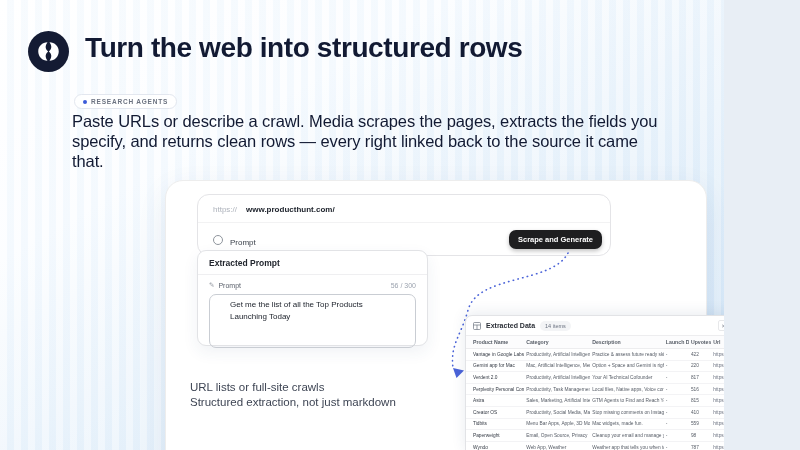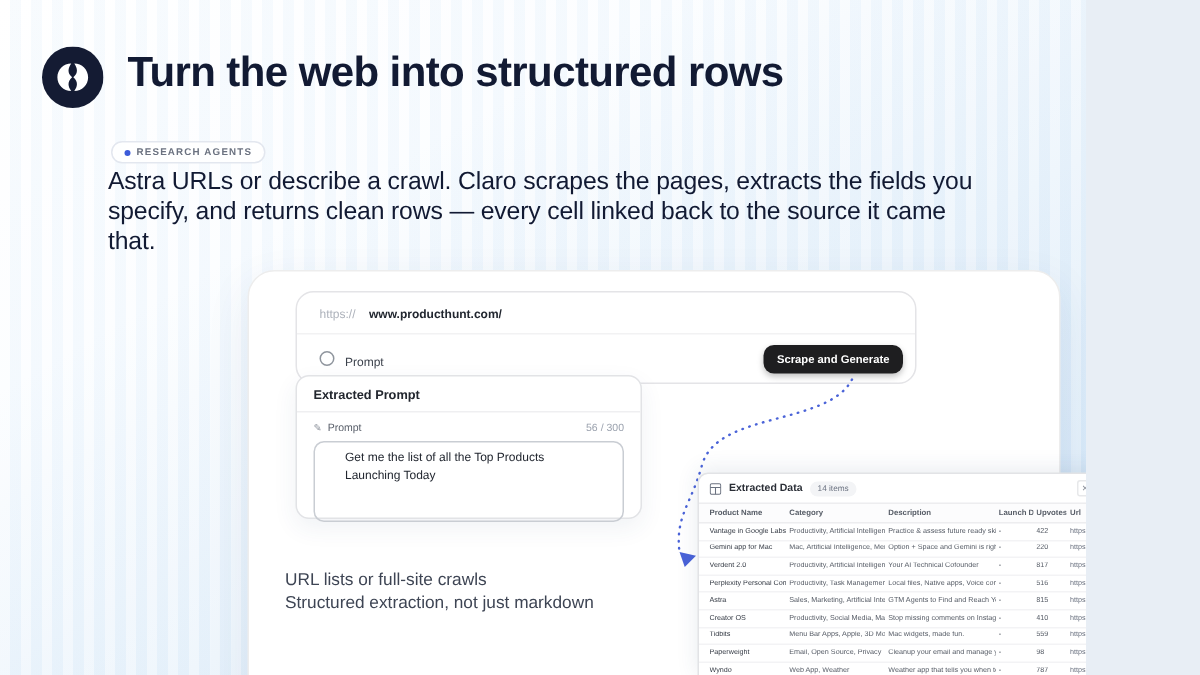--- a/index.html
+++ b/index.html
@@ -73,22 +73,22 @@
     <path d="M21 29 C26 29 30 25 30 20 C30 15 26 11 21 11 C23 14 23.8 17 20.4 20 C23.8 23 23 26 21 29 Z" fill="#ffffff"></path>
   </svg>
   <div class="h-title">Turn the web into structured rows</div>
 
   <div class="badge">
     <span class="dot"></span>
     <span class="txt">RESEARCH AGENTS</span>
   </div>
 
   <div class="desc">
-    <div>Astra URLs or describe a crawl. Claro scrapes the pages, extracts the fields you</div>
-    <div>specify, and returns clean rows — every cell linked back to the source it came</div>
+    <div>Paste URLs or describe a crawl. Media scrapes the pages, extracts the fields you</div>
+    <div>specify, and returns clean rows — every right linked back to the source it came</div>
     <div>that.</div>
   </div>
 
   <div class="mock">
 
     <div class="inputcard">
       <div class="urlrow">
         <span class="scheme">https://</span>
         <span class="urlval">www.producthunt.com/</span>
       </div>

